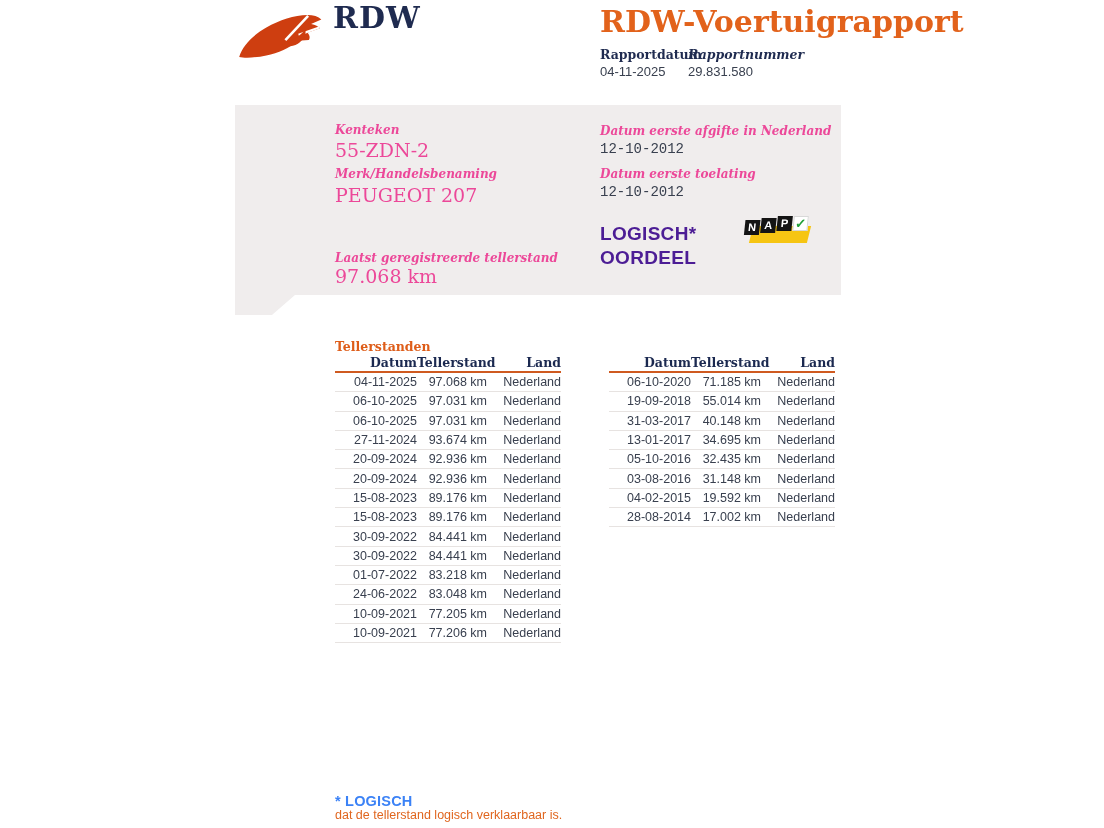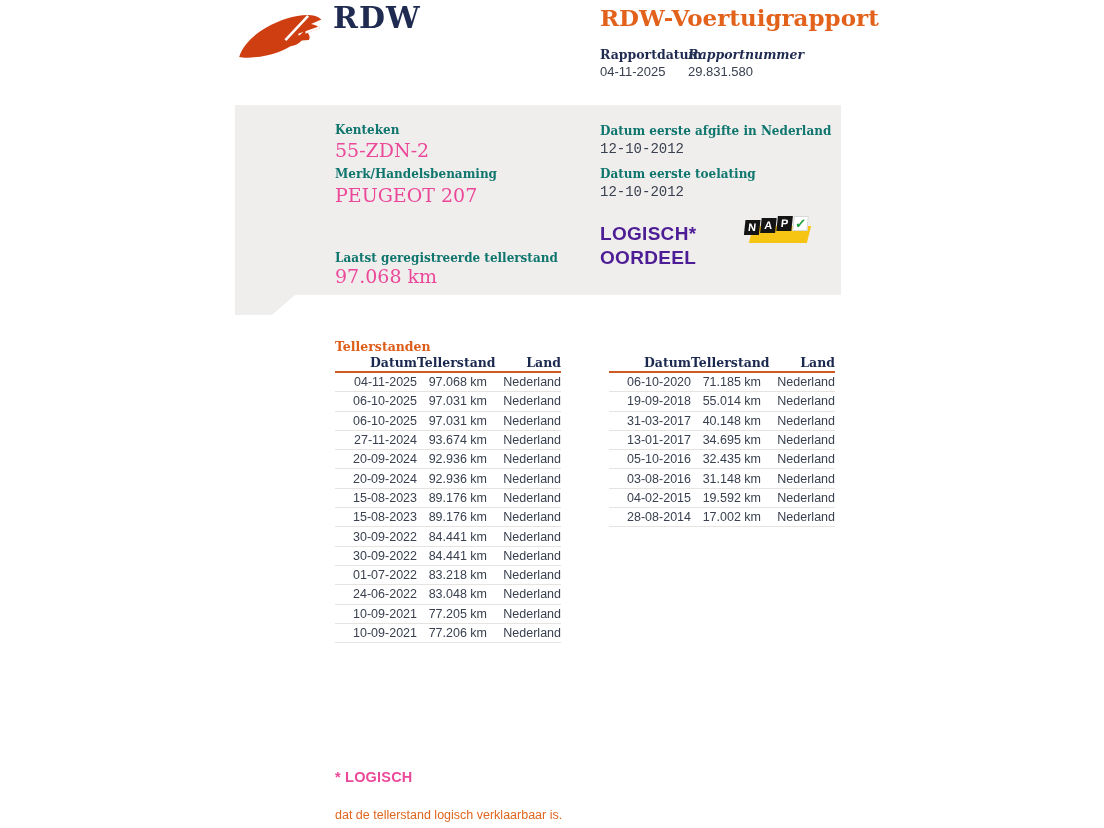--- a/index.html
+++ b/index.html
@@ -10,37 +10,38 @@
     font-family:"Liberation Sans", sans-serif; overflow:hidden;
   }
   .abs { position:absolute; }
 
   
   .logo-text {
     font-family:"DejaVu Serif", serif; font-size:30px; font-weight:600;
     color:#1f2b50; letter-spacing:1px;
   }
   .report-title {
-    font-family:"DejaVu Serif", serif; font-size:23px; font-weight:700;
+    font-family:"DejaVu Serif", serif; font-size:30px; font-weight:700;
     color:#e2621b;
   }
   .meta-label {
     font-family:"DejaVu Serif", serif; font-size:12.5px; font-weight:700;
     color:#1f2b50;
   }
   .meta-value { font-size:13px; color:#39404f; }
 
   
   .grey-card {
     left:235px; top:105px; width:606px; height:210px; background:#f0eded;
     clip-path:polygon(0 0, 100% 0, 100% 90.5%, 9.9% 90.5%, 6.1% 100%, 0 100%);
   }
   .lbl-orange {
     font-family:"DejaVu Serif", serif; font-size:12px; font-weight:700;
-    color:#0f766e;
+    color:#ec4899;
+    font-style:italic;
   }
   .val-big {
     font-family:"DejaVu Serif", serif; font-size:19px; font-weight:500;
     color:#ec4899;
   }
   .val-sans { font-size:14px; color:#39404f;font-family:Liberation Mono, monospace; }
   .oordeel {
     font-size:19px; font-weight:800; color:#4c1d95; line-height:24px;
     letter-spacing:0.3px;
   }
@@ -76,21 +77,21 @@
   .trow {
     display:flex; height:19.3px; align-items:center;
     border-bottom:1px solid #e7e3e1;
   }
   .trow span { font-size:12.5px; color:#39404f; }
   .c1 { width:82px; text-align:right; }
   .c2 { width:70px; text-align:right; }
   .c3 { flex:1; text-align:right; }
 
   
-  .foot-title { font-size:14.5px; font-weight:800; color:#ec4899; letter-spacing:0.2px; }
+  .foot-title { font-size:14.5px; font-weight:800; color:#3b82f6; letter-spacing:0.2px;margin-top:24px; }
   .foot-line { font-size:12.5px; color:#e0661f; line-height:17.5px; }
 </style>
 </head>
 <body>
 
 <div class="page">
 
   <div class="abs" style="left:237px; top:8px; width:88px; height:56px;">
     <svg viewBox="0 0 120 75" width="88" height="56">
       <path d="M3 66 C8 50 22 36 40 26 C58 16 78 9 96 9 C104 9 111 11 115 15

